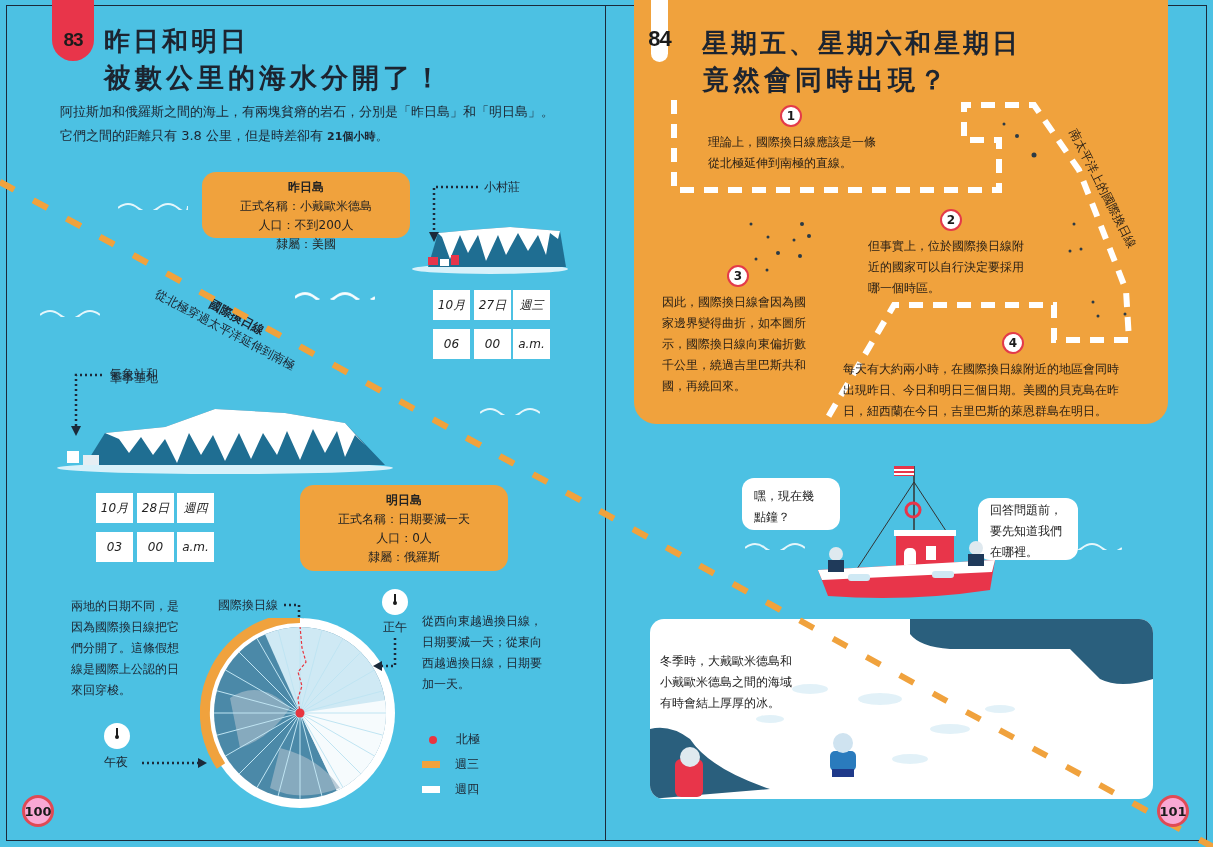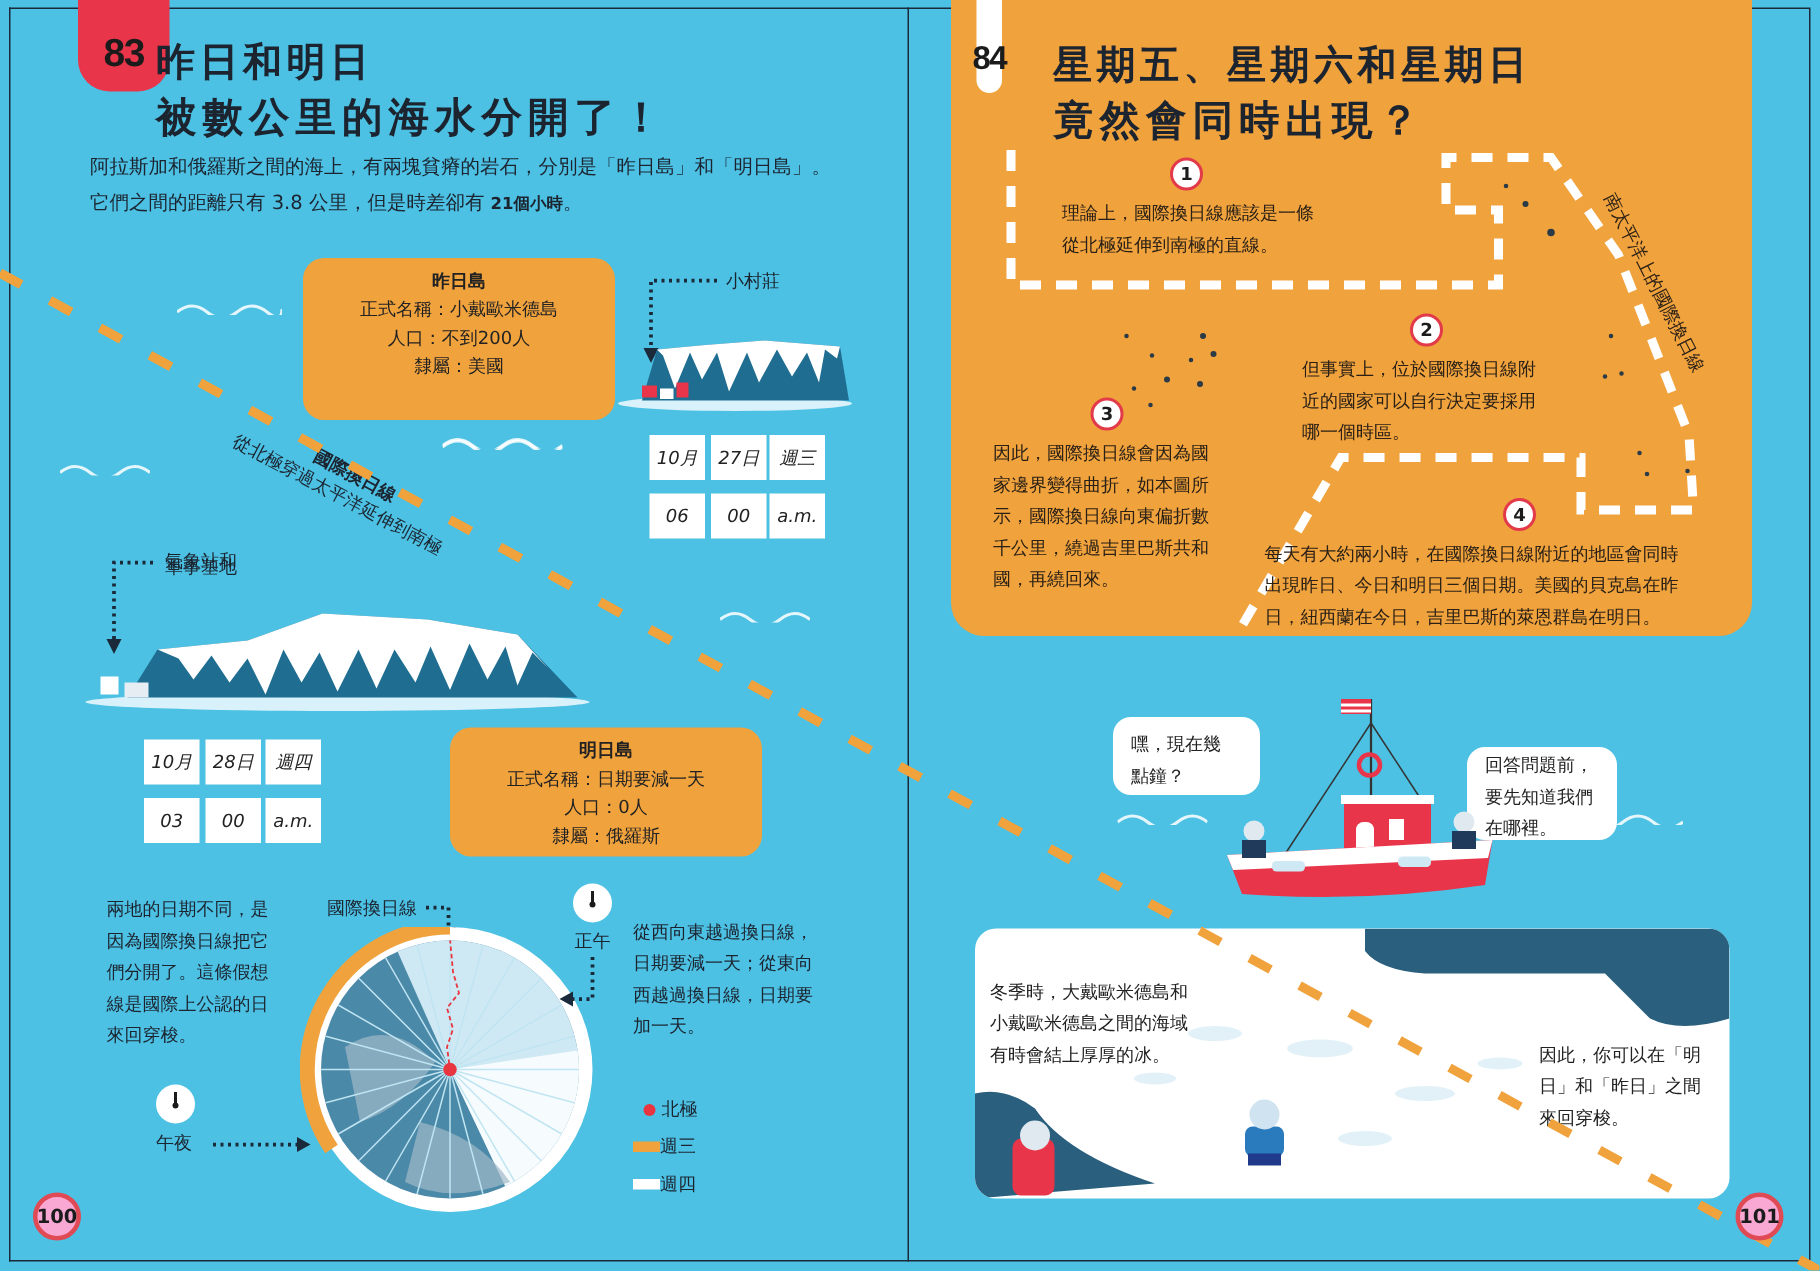--- a/index.html
+++ b/index.html
@@ -12,23 +12,23 @@
   }
   .abs { position: absolute; }
   .page-frame-left { left: 6px; top: 5px; width: 600px; height: 836px; border: 1.5px solid #1b2a3a; border-right: none; }
   .page-frame-right { left: 605px; top: 5px; width: 602px; height: 836px; border: 1.5px solid #1b2a3a; border-left: 1.5px solid #1b2a3a; }
 
   
   .dateline { position: absolute; pointer-events: none; }
 
   
   .num-badge-red {
-    left: 52px; top: 0; width: 61px; height: 61px;
+    left: 52px; top: 0; width: 42px; height: 61px;
     background: #e8354a; border-radius: 0 0 21px 21px;
-    color: #1b1b1b; font-weight: bold; font-size: 26px;
+    color: #1b1b1b; font-weight: bold; font-size: 19px;
     display: flex; align-items: flex-end; justify-content: center; padding-bottom: 10px;
     font-family: "Liberation Sans", sans-serif; letter-spacing: -1px;
   }
   .title-l1 { left: 104px; top: 24px; font-size: 26px; font-weight: bold; color: #1c2430; letter-spacing: 3px; }
   .title-l2 { left: 104px; top: 60px; font-size: 27px; font-weight: bold; color: #1c2430; letter-spacing: 4px; }
   .intro { left: 60px; top: 100px; width: 500px; font-size: 13px; line-height: 24px; color: #1c2430; }
   .intro b { font-weight: bold; font-size: 11px; }
 
   .info-box {
     background: #f0a23d; border-radius: 14px; text-align: center;
@@ -76,21 +76,21 @@
     left: 650px; top: 619px; width: 503px; height: 180px;
     background: #ffffff; border-radius: 14px; overflow: hidden;
   }
 
   .page-num {
     position: absolute; width: 32px; height: 32px; border-radius: 50%;
     background: #f9a8d4; border: 3px solid #e04a55; color: #1b1b1b;
     font-size: 13px; font-weight: bold; display: flex; align-items: center; justify-content: center;
   }
 
-  .legend-row { position: absolute; font-size: 12px; color: #1c2430; display: flex; align-items: center; gap: 0; }
+  .legend-row { position: absolute; font-size: 12px; color: #1c2430; display: flex; align-items: center; gap: 15px; }
   .clock {
     position: absolute; width: 26px; height: 26px; border-radius: 50%; background: #fff;
   }
   .clock::after { content: ""; position: absolute; left: 12px; top: 5px; width: 2px; height: 9px; background: #1b1b1b; }
   .clock::before { content: ""; position: absolute; left: 11px; top: 12px; width: 4px; height: 4px; border-radius: 50%; background: #1b1b1b; }
 </style>
 </head>
 <body>
 
 <div class="abs page-frame-left"></div>
@@ -114,21 +114,21 @@
 <svg class="wave" style="left:295px;top:289px" width="80" height="10">
     <path d="M0 8 Q10 0 20 8 T40 8 T60 8 T80 8" stroke="#ffffff" stroke-width="2" fill="none" opacity="0.85"></path>
   </svg>
 <svg class="wave" style="left:295px;top:290px" width="80" height="10">
     <path d="M0 8 Q10 0 20 8 T40 8 T60 8 T80 8" stroke="#ffffff" stroke-width="2" fill="none" opacity="0.85"></path>
   </svg>
 <svg class="wave" style="left:480px;top:405px" width="60" height="10">
     <path d="M0 8 Q10 0 20 8 T40 8 T60 8" stroke="#ffffff" stroke-width="2" fill="none" opacity="0.85"></path>
   </svg>
 
-<div class="abs info-box" style="left:202px;top:172px;width:208px;height:108px;">
+<div class="abs info-box" style="left:202px;top:172px;width:208px;height:66px;">
   <div class="h">昨日島</div>
   <div>正式名稱：小戴歐米德島</div>
   <div>人口：不到200人</div>
   <div>隸屬：美國</div>
 </div>
 
 <svg class="abs" style="left:428px;top:182px" width="60" height="65">
   <path d="M50 5 H6 V52" stroke="#1b2a3a" stroke-width="2.5" stroke-dasharray="2 3" fill="none"></path>
   <polygon points="1,50 11,50 6,60" fill="#1b2a3a"></polygon>
 </svg>
@@ -395,24 +395,19 @@
     <circle cx="40" cy="138" r="10" fill="#dfe9ef"></circle>
     <rect x="180" y="132" width="26" height="20" rx="5" fill="#2a7bbd"></rect>
     <circle cx="193" cy="124" r="10" fill="#cfe3f0"></circle>
     <rect x="182" y="150" width="22" height="8" fill="#1f3a8a"></rect>
   </svg>
   <div class="step-text" style="left:10px;top:32px;color:#222;">
     <div>冬季時，大戴歐米德島和</div>
     <div>小戴歐米德島之間的海域</div>
     <div>有時會結上厚厚的冰。</div>
   </div>
-  <div class="step-text" style="left:376px;top:74px;color:#222;">
-    <div>因此，你可以在「明</div>
-    <div>日」和「昨日」之間</div>
-    <div>來回穿梭。</div>
-  </div>
 </div>
 
 <svg class="dateline" style="left:0;top:0" width="1213" height="847">
   <line x1="0" y1="182" x2="1213" y2="847" stroke="#f0a23d" stroke-width="6" stroke-dasharray="16 22"></line>
 </svg>
 
 <div class="page-num" style="left:1157px;top:795px;">101</div>
 
 </body></html>

